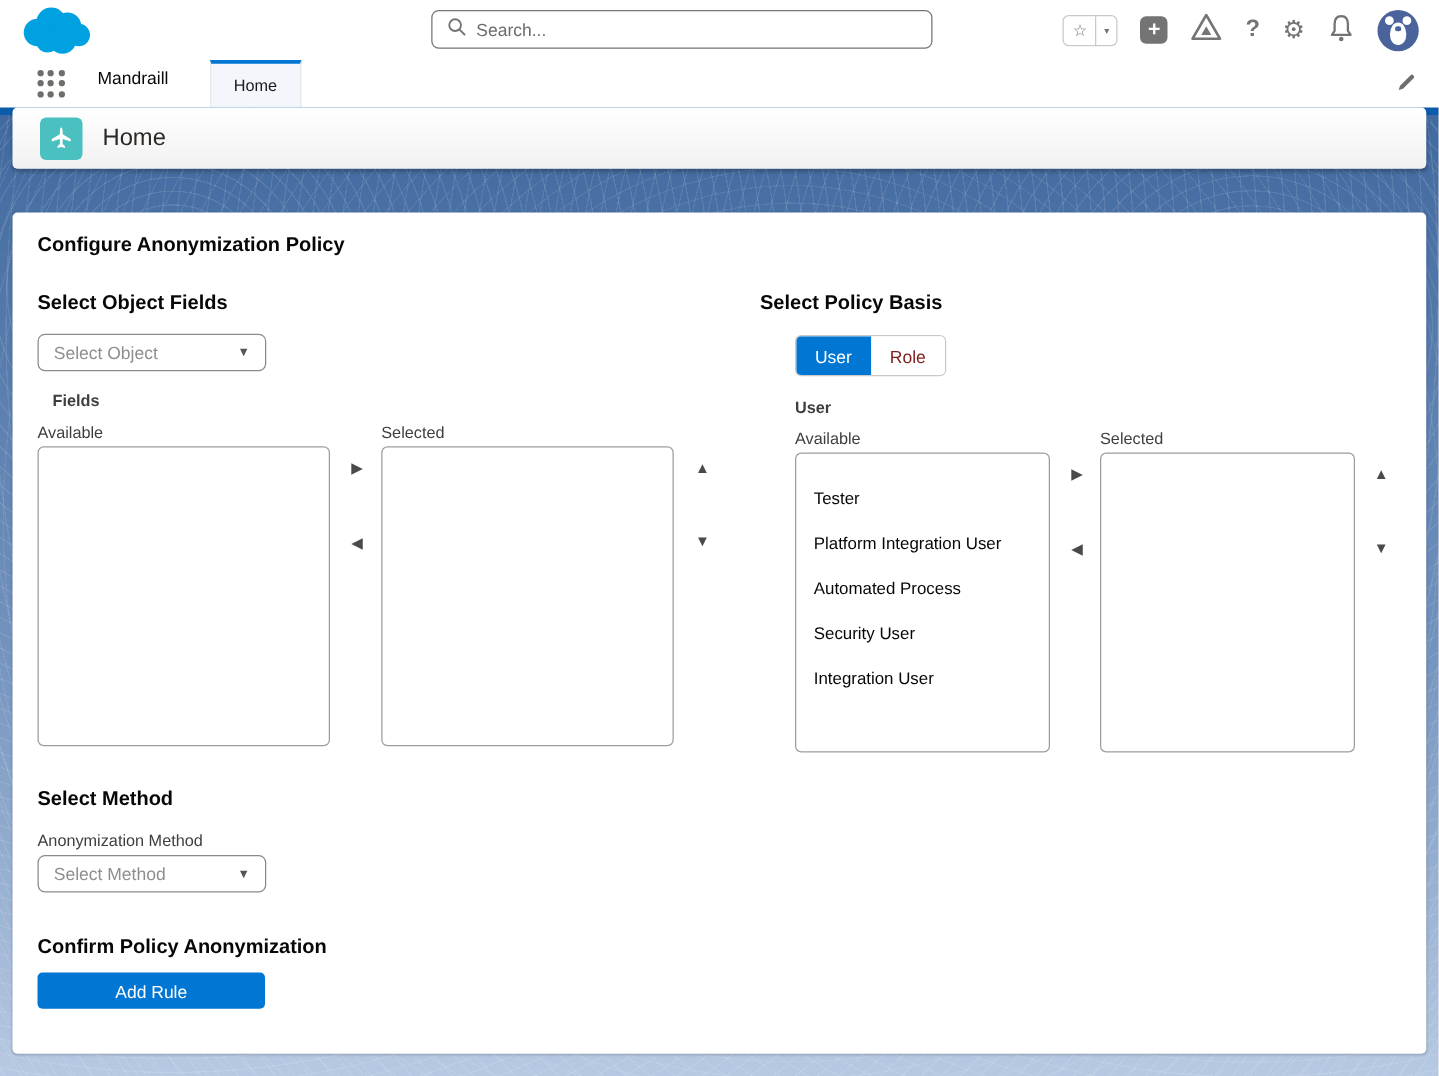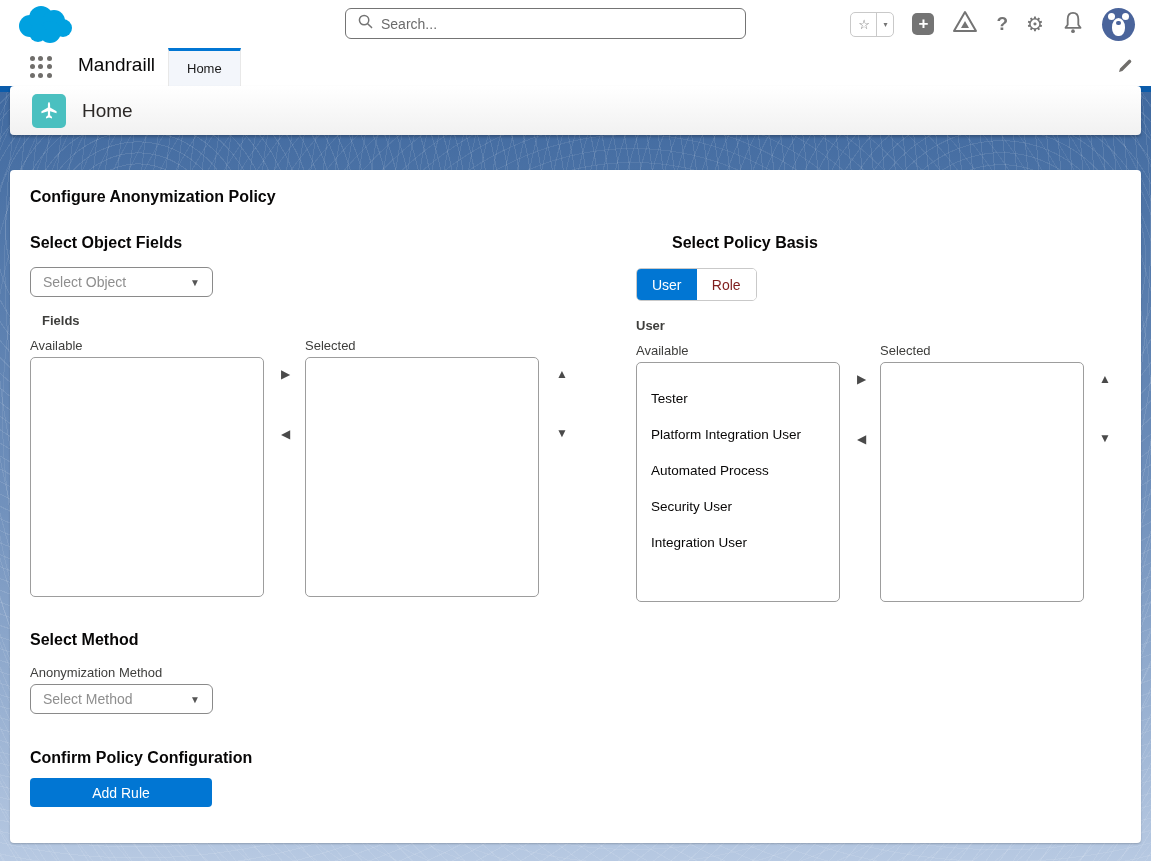--- a/index.html
+++ b/index.html
@@ -33,21 +33,21 @@
   .avatar .snout { position:absolute; left:10px; top:10px; width:13px; height:18px;
     background:#fff; border-radius:50% 50% 45% 45%; }
   .avatar .nose { position:absolute; left:14px; top:13px; width:5px; height:4px;
     background:#4a649b; border-radius:2px; }
 
   
   .app-bar { position:relative; height:38px; background:#fff; }
   .waffle { position:absolute; left:30px; top:8px; width:22px; height:22px;
     display:grid; grid-template-columns:repeat(3,1fr); gap:3px; }
   .waffle i { width:5px; height:5px; border-radius:50%; background:#706e6b; }
-  .app-name { position:absolute; left:78px; top:6px; font-size:19px; color:#080707; }
+  .app-name { position:absolute; left:78px; top:6px; font-size:14px; color:#080707; }
   .tab { position:absolute; left:168px; top:0; height:38px; padding:0 18px;
     background:#f3f6fb; border-top:3px solid #0176d3;
     border-left:1px solid #e8e8e8; border-right:1px solid #e8e8e8;
     display:flex; align-items:center; font-size:13px; color:#181818; }
   .pencil { position:absolute; right:18px; top:10px; }
 
   
   .content-bg { position:relative; height:775px;
     background:linear-gradient(180deg,#0b5cab 0px,#0b5cab 6px,#40699f 6px,#7292bd 55%,#b7c9e2 100%); }
   .content-bg::before { content:""; position:absolute; inset:6px 0 0 0; pointer-events:none;
@@ -200,21 +200,21 @@
     <div class="listbox" style="left:20px; top:187px;"></div>
 
     <div class="mv" style="left:271px; top:198px;">▶</div>
     <div class="mv" style="left:271px; top:258px;">◀</div>
 
     <div class="listbox" style="left:295px; top:187px;"></div>
 
     <div class="mv" style="left:546px; top:198px;">▲</div>
     <div class="mv" style="left:546px; top:257px;">▼</div>
 
-    <div class="h-sec" style="left:662px; top:64px;">Select Policy Basis</div>
+    <div class="h-sec" style="left:598px; top:64px;">Select Policy Basis</div>
 
     <div class="toggle-group" style="left:626px; top:98px;">
       <button class="tg-btn active">User</button>
       <button class="tg-btn">Role</button>
     </div>
 
     <div class="lbl-bold" style="left:626px; top:148px;">User</div>
     <div class="lbl" style="left:626px; top:173px;">Available</div>
     <div class="lbl" style="left:870px; top:173px;">Selected</div>
 
@@ -234,17 +234,17 @@
     <div class="mv" style="left:1089px; top:203px;">▲</div>
     <div class="mv" style="left:1089px; top:262px;">▼</div>
 
     <div class="h-sec" style="left:20px; top:461px;">Select Method</div>
     <div class="lbl" style="left:20px; top:495px;">Anonymization Method</div>
     <div class="select-box" style="left:20px; top:514px;">
       <span class="val">Select Method</span>
       <span class="car">▼</span>
     </div>
 
-    <div class="h-sec" style="left:20px; top:579px;">Confirm Policy Configuration</div>
+    <div class="h-sec" style="left:20px; top:579px;">Confirm Policy Anonymization</div>
     <button class="add-rule">Add Rule</button>
 
   </div>
 </div>
 
 </body></html>

